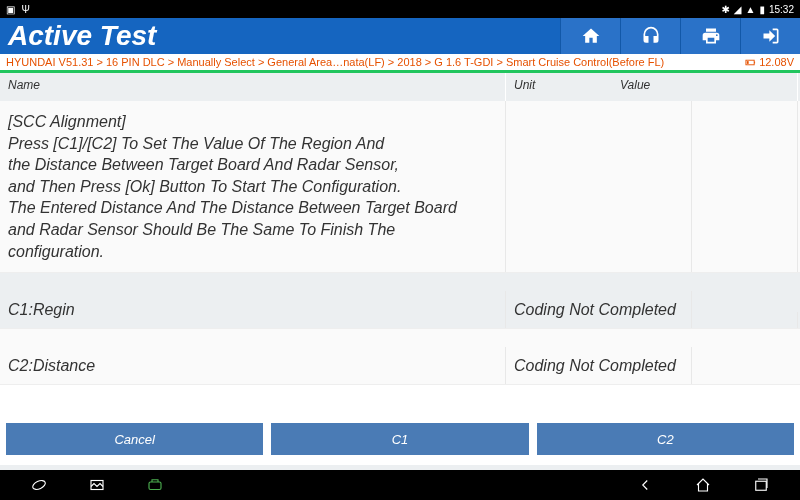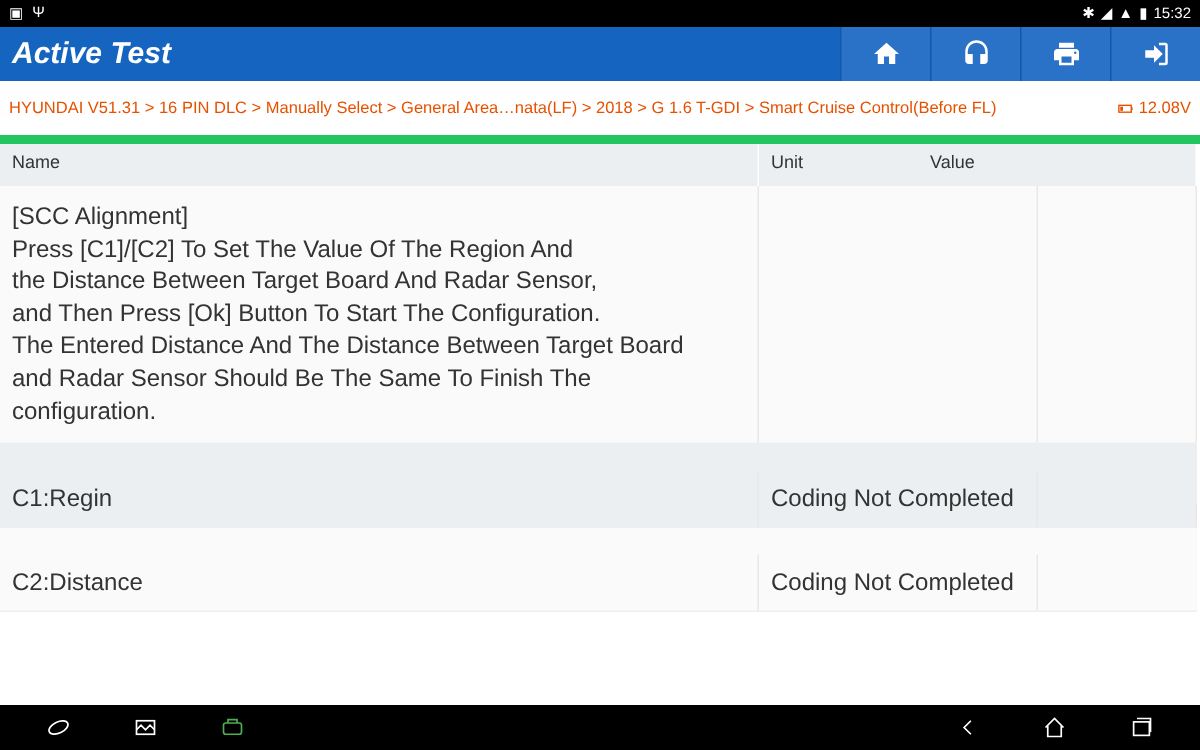--- a/index.html
+++ b/index.html
@@ -1,25 +1,25 @@
 <!DOCTYPE html>
 <html><head>
 <meta charset="utf-8">
 <style>
   * { margin: 0; padding: 0; box-sizing: border-box; }
   html, body { width: 800px; height: 500px; font-family: Arial, sans-serif; overflow: hidden; background: #fff; }
   .status-bar { height: 18px; background: #000; color: #fff; display: flex; align-items: center; font-size: 10px; padding: 0 6px; }
   .status-left { display: flex; gap: 6px; }
   .status-right { margin-left: auto; display: flex; gap: 4px; align-items: center; }
   .header { background: #1565c0; height: 36px; display: flex; align-items: center; }
-  .header-title { color: #fff; font-size: 20px; font-weight: bold; font-style: italic; padding-left: 8px; flex: 1; }
+  .header-title { color: #fff; font-size: 28px; font-weight: bold; font-style: italic; padding-left: 8px; flex: 1; }
   .header-btns { display: flex; height: 100%; }
   .header-btn { width: 60px; height: 100%; background: #2a72c8; border-left: 1px solid #1258a8; display: flex; align-items: center; justify-content: center; cursor: pointer; }
   .header-btn svg { width: 20px; height: 20px; fill: #fff; }
-  .breadcrumb { font-size: 11px; color: #e65100; padding: 12px 6px; border-bottom: 6px solid #22c55e; display: flex; align-items: center; }
+  .breadcrumb { font-size: 11px; color: #e65100; padding: 2px 6px; border-bottom: 3px solid #22c55e; display: flex; align-items: center; }
   .breadcrumb-text { flex: 1; white-space: nowrap; overflow: hidden; }
   .voltage { display: flex; align-items: center; gap: 3px; }
   .voltage svg { width: 11px; height: 11px; fill: #e65100; }
   .table { width: 100%; }
   .thead { display: flex; background: #eceff1; height: 28px; }
   .th { padding: 5px 8px; font-size: 12px; color: #333; border-right: 1px solid #fff; }
   .col-name { width: 506px; }
   .col-value { width: 186px; }
   .col-unit { width: 106px; border-right: none; }
   .tbody .tr { display: flex; border-bottom: 1px solid #eee; }
@@ -29,21 +29,21 @@
   .instruction-row .td { padding: 10px 8px; }
   .data-row { height: 56px; align-items: flex-end; }
   .action-row { display: flex; padding: 10px 6px; gap: 8px; }
   .action-btn { flex: 1; background: #4a7bb5; color: #fff; height: 32px; display: flex; align-items: center; justify-content: center; font-size: 13px; cursor: pointer; }
   .footer-vehicle { padding: 6px 10px; font-size: 11px; color: #666; background: #eceff1; }
   .nav-bar { background: #000; height: 30px; display: flex; align-items: center; justify-content: space-around; position: absolute; bottom: 0; width: 800px; }
   .nav-left { display: flex; gap: 40px; padding-left: 30px; }
   .nav-right { display: flex; gap: 40px; padding-right: 30px; margin-left: auto; }
   .nav-icon { width: 18px; height: 18px; }
   .nav-icon svg { width: 18px; height: 18px; }
-  .content { height: 416px; display: flex; flex-direction: row; }
+  .content { height: 416px; display: flex; flex-direction: column; font-style: italic; }
   .table-wrap { flex: 1; }
 </style>
 </head>
 <body>
 
 <div class="status-bar">
   <div class="status-left">
     <span>▣</span>
     <span>Ψ</span>
   </div>

